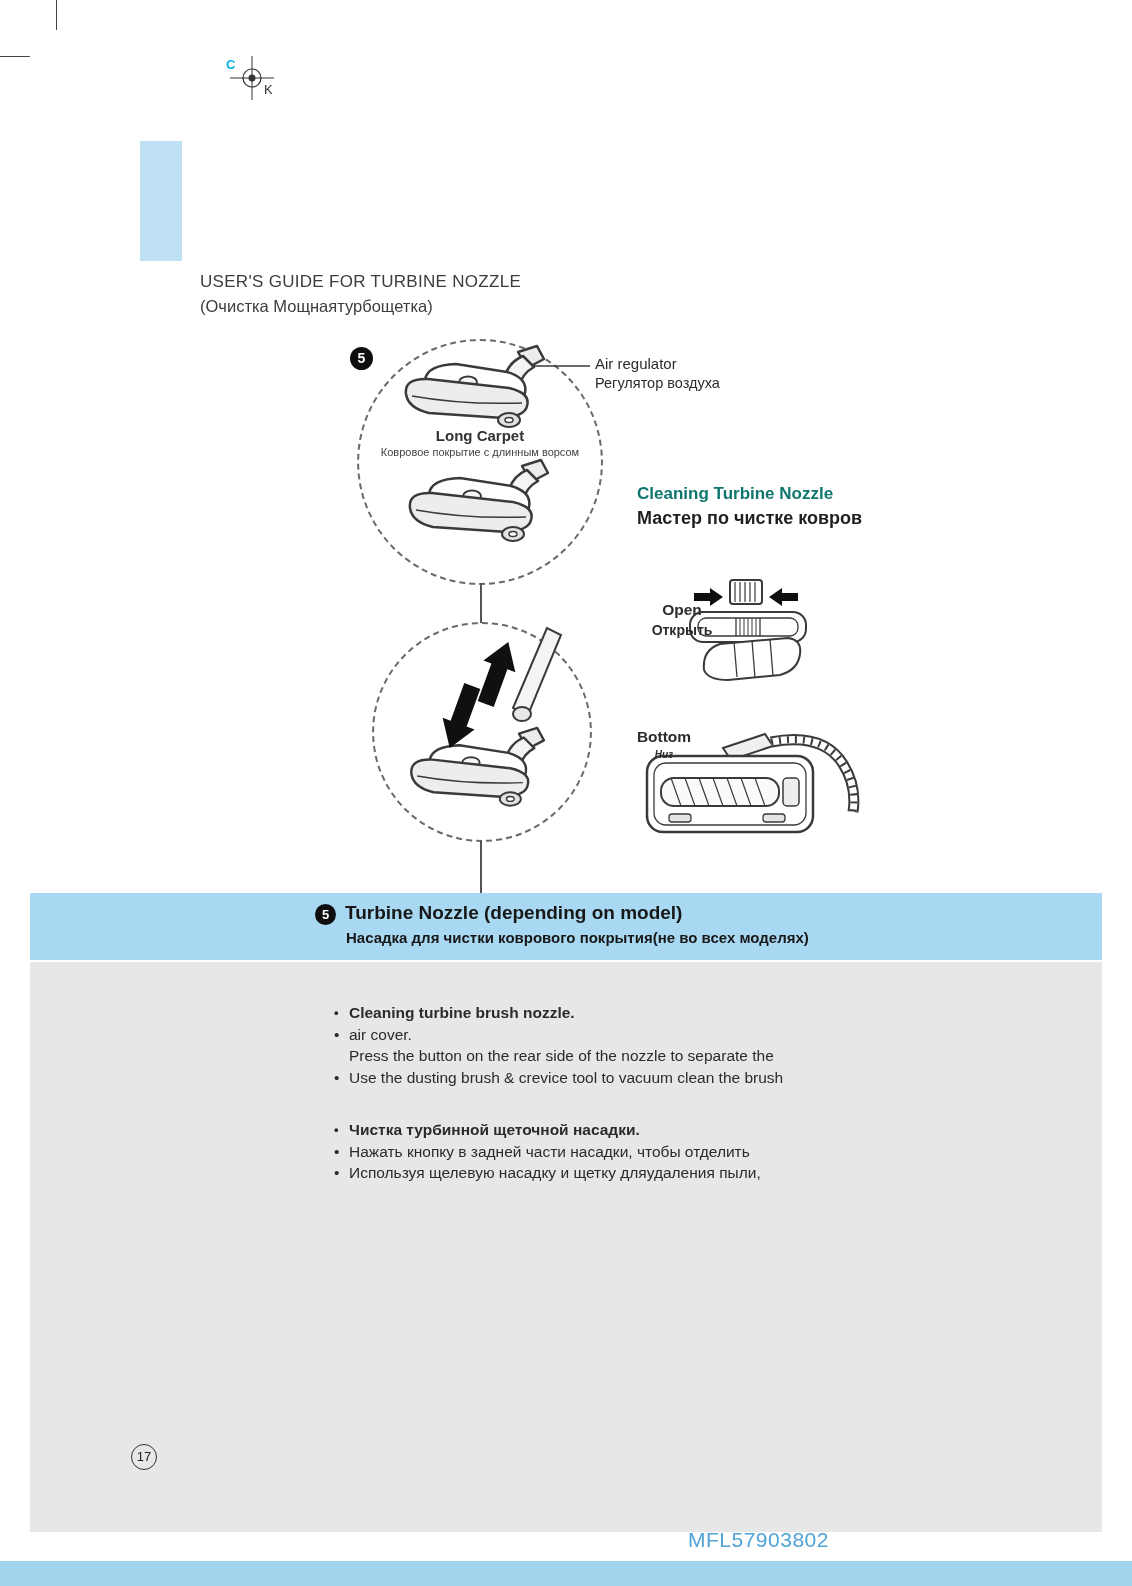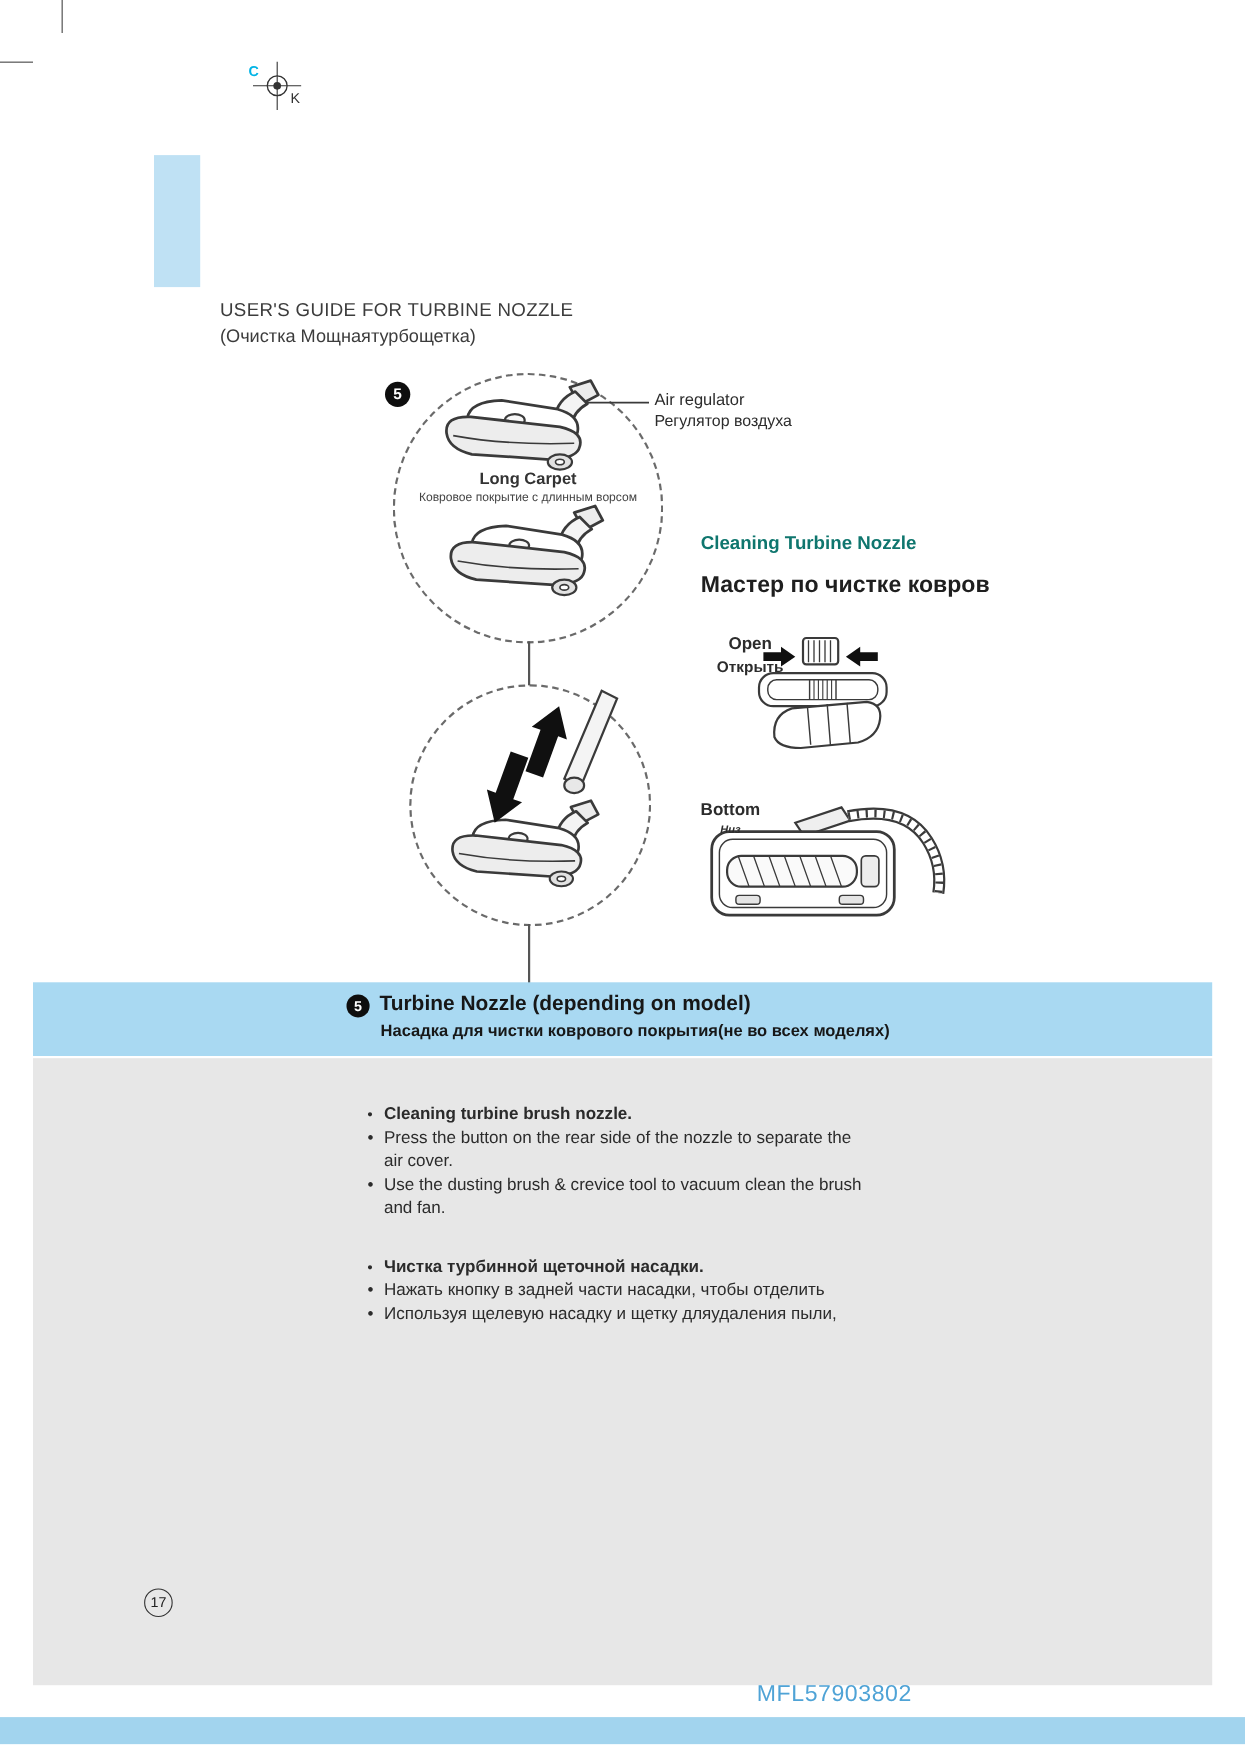--- a/index.html
+++ b/index.html
@@ -39,24 +39,24 @@
   .lbl-air .l-ru { font-size:14.5px; margin-top:3px; }
 
   .lbl-carpet { left:358px; width:244px; text-align:center; }
   .lbl-long { top:427px; }
   .lbl-short { top:544px; }
   .lbl-carpet .c-en { font-size:15px; font-weight:bold; color:#333; }
   .lbl-carpet .c-ru { font-size:11px; color:#444; margin-top:2px; }
 
   .lbl-cleaning { left:637px; top:484px; }
   .lbl-cleaning .cl-en { font-size:17px; font-weight:bold; color:#0f766e; }
-  .lbl-cleaning .cl-ru { font-size:21px; font-weight:bold; color:#1f1f1f; margin-top:16px; }
+  .lbl-cleaning .cl-ru { font-size:18px; font-weight:bold; color:#1f1f1f; margin-top:4px; }
 
   .lbl-open { left:630px; top:577px; width:104px; text-align:center; }
-  .lbl-open .o-en { font-size:15.5px; font-weight:bold; }
+  .lbl-open .o-en { font-size:15.5px; font-weight:bold;margin-top:24px; }
   .lbl-open .o-ru { font-size:14px; font-weight:bold; margin-top:3px; }
 
   .lbl-bottom { left:612px; top:728px; width:104px; text-align:center; }
   .lbl-bottom .b-en { font-size:15.5px; font-weight:bold; }
   .lbl-bottom .b-ru { font-size:10px; font-weight:bold; margin-top:3px;font-style:italic; }
 
   .banner { position:absolute; left:30px; top:893px; width:1072px; height:67px; background:#a9d9f2; }
   .badge-banner { left:285px; top:11px; width:21px; height:21px; line-height:21px; font-size:13px; }
   .banner-heading { position:absolute; left:315px; top:9px; font-size:19px; font-weight:bold; color:#171717; }
   .banner-heading-ru { position:absolute; left:316px; top:36px; font-size:15px; font-weight:bold; color:#171717; }
@@ -207,27 +207,26 @@
   <div class="panel">
     <div class="bullets">
 
       <div class="b-item head">
         <span class="marker">•</span>
         <div>Cleaning turbine brush nozzle.</div>
         <div></div>
       </div>
       <div class="b-item">
         <span class="marker">•</span>
+        <div>air cover.</div>
         <div>Press the button on the rear side of the nozzle to separate the</div>
-        <div>air cover.</div>
       </div>
       <div class="b-item">
         <span class="marker">•</span>
         <div>Use the dusting brush &amp; crevice tool to vacuum clean the brush</div>
-        <div>and fan.</div>
       </div>
 
       <div class="b-item head group-ru">
         <span class="marker">•</span>
         <div>Чистка турбинной щеточной насадки.</div>
         <div></div>
       </div>
       <div class="b-item">
         <span class="marker">•</span>
         <div>Нажать кнопку в задней части насадки, чтобы отделить</div>

